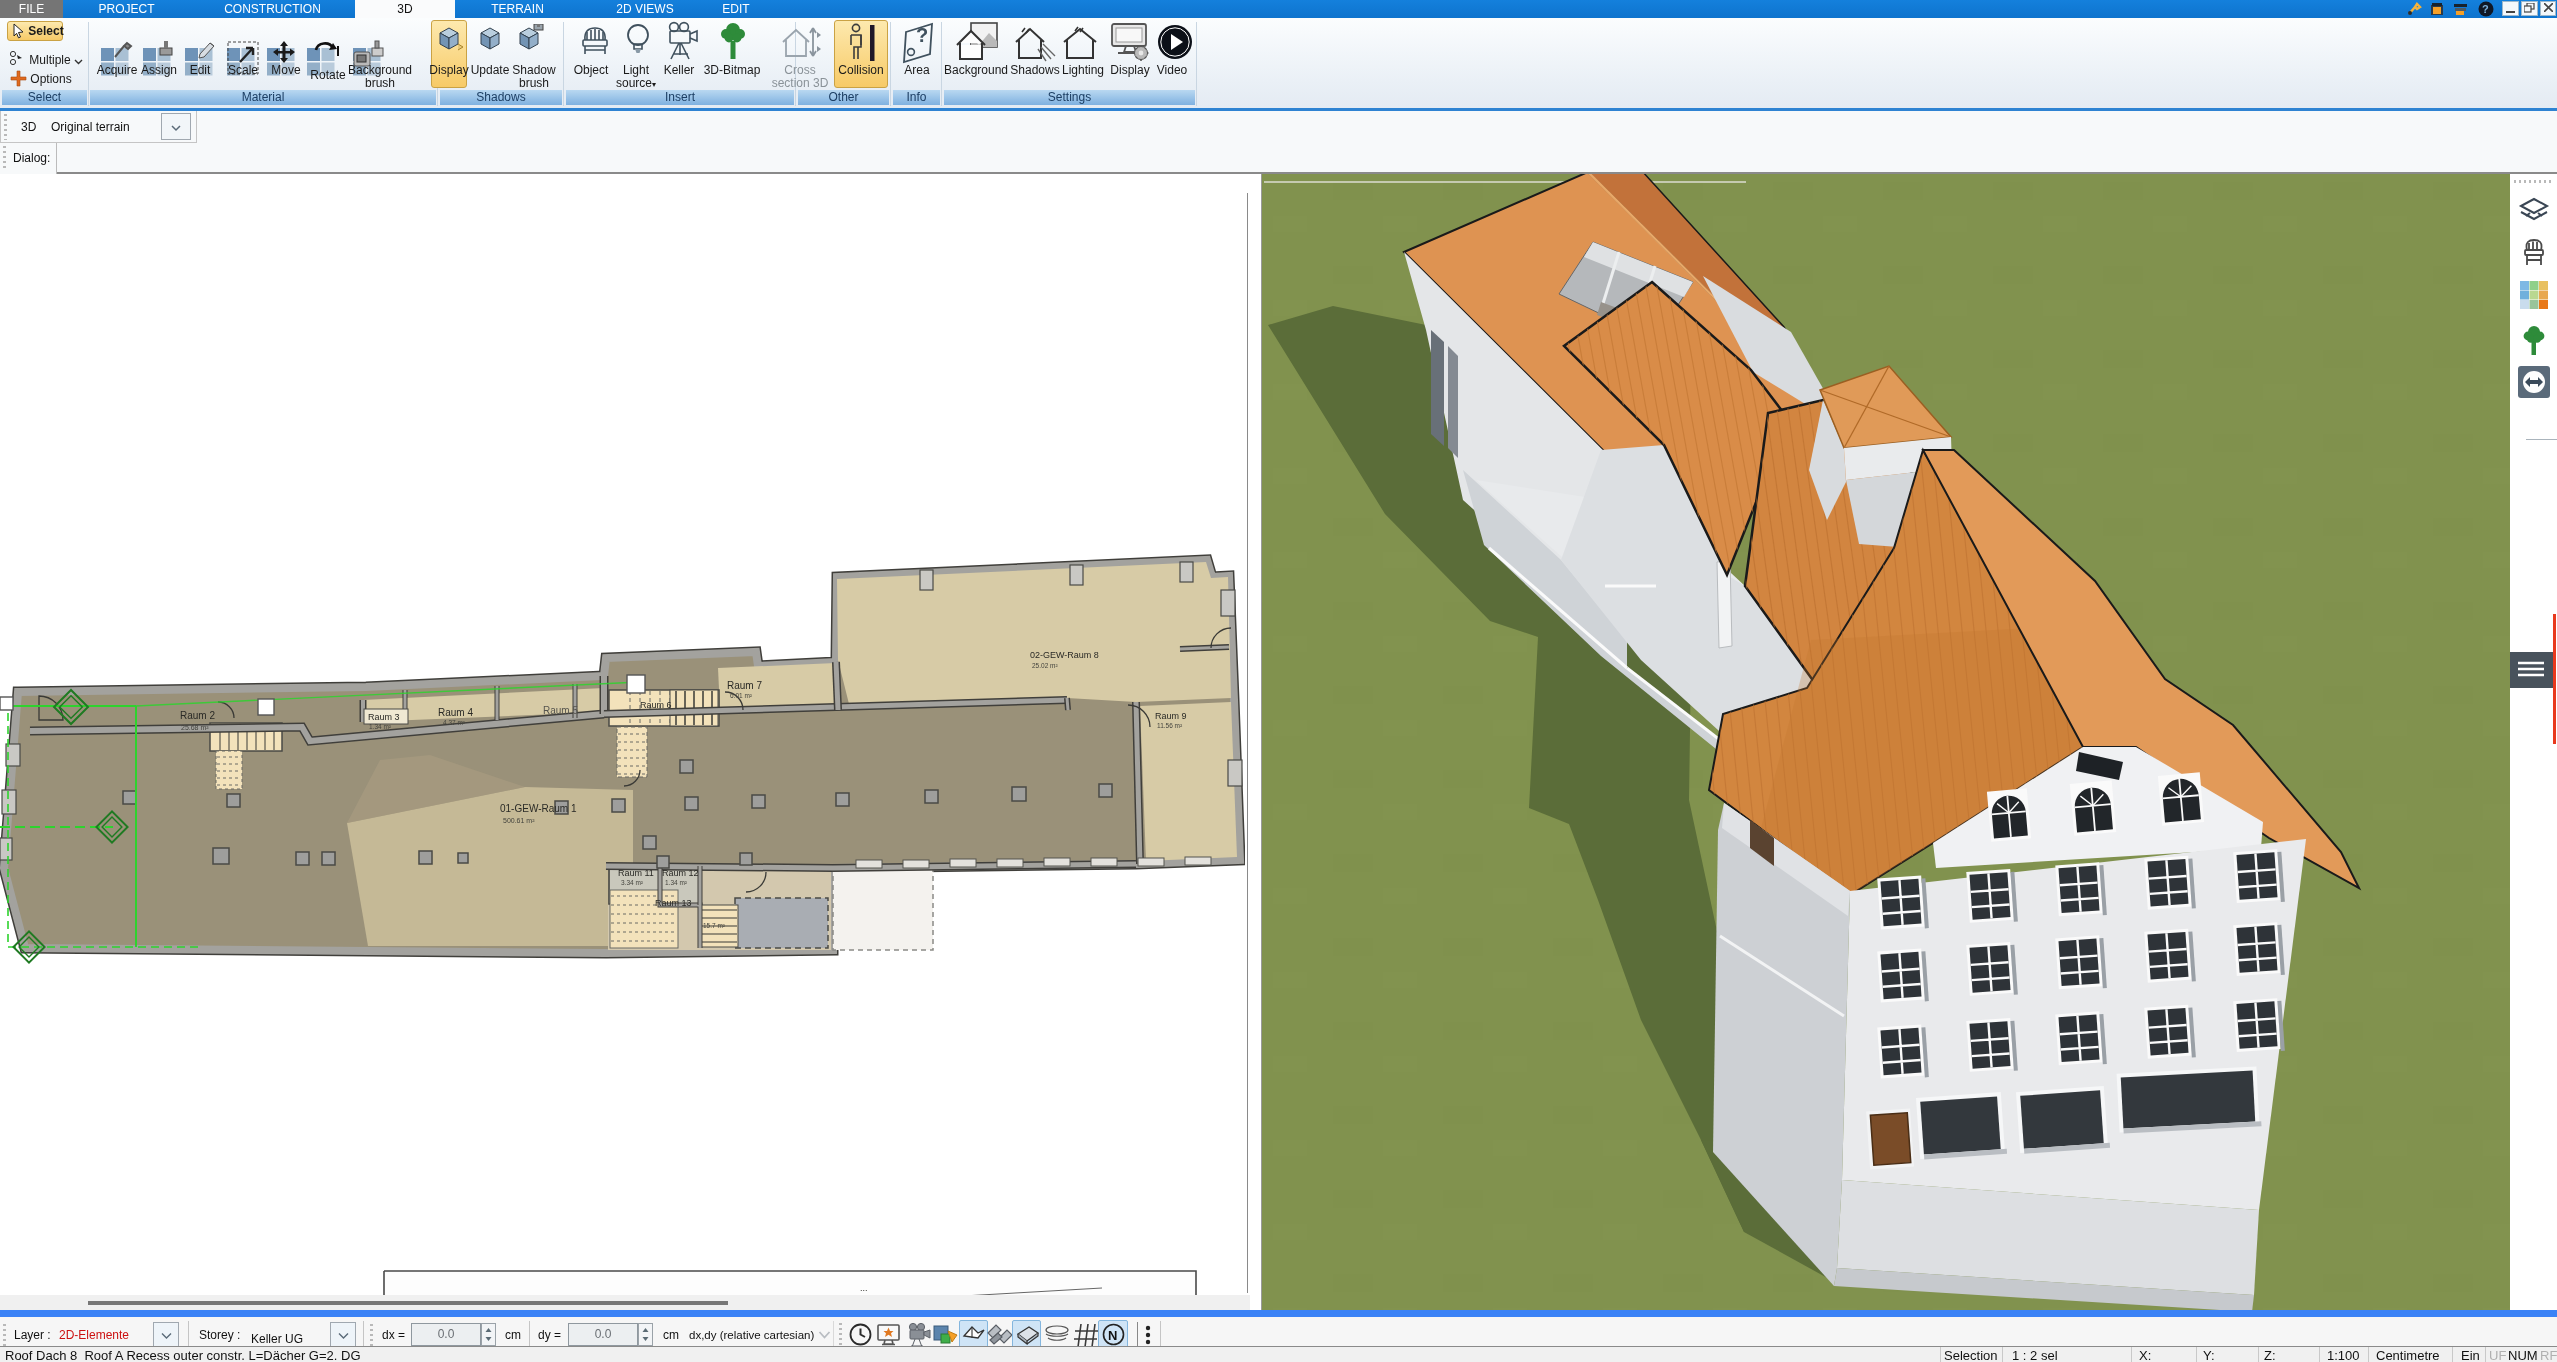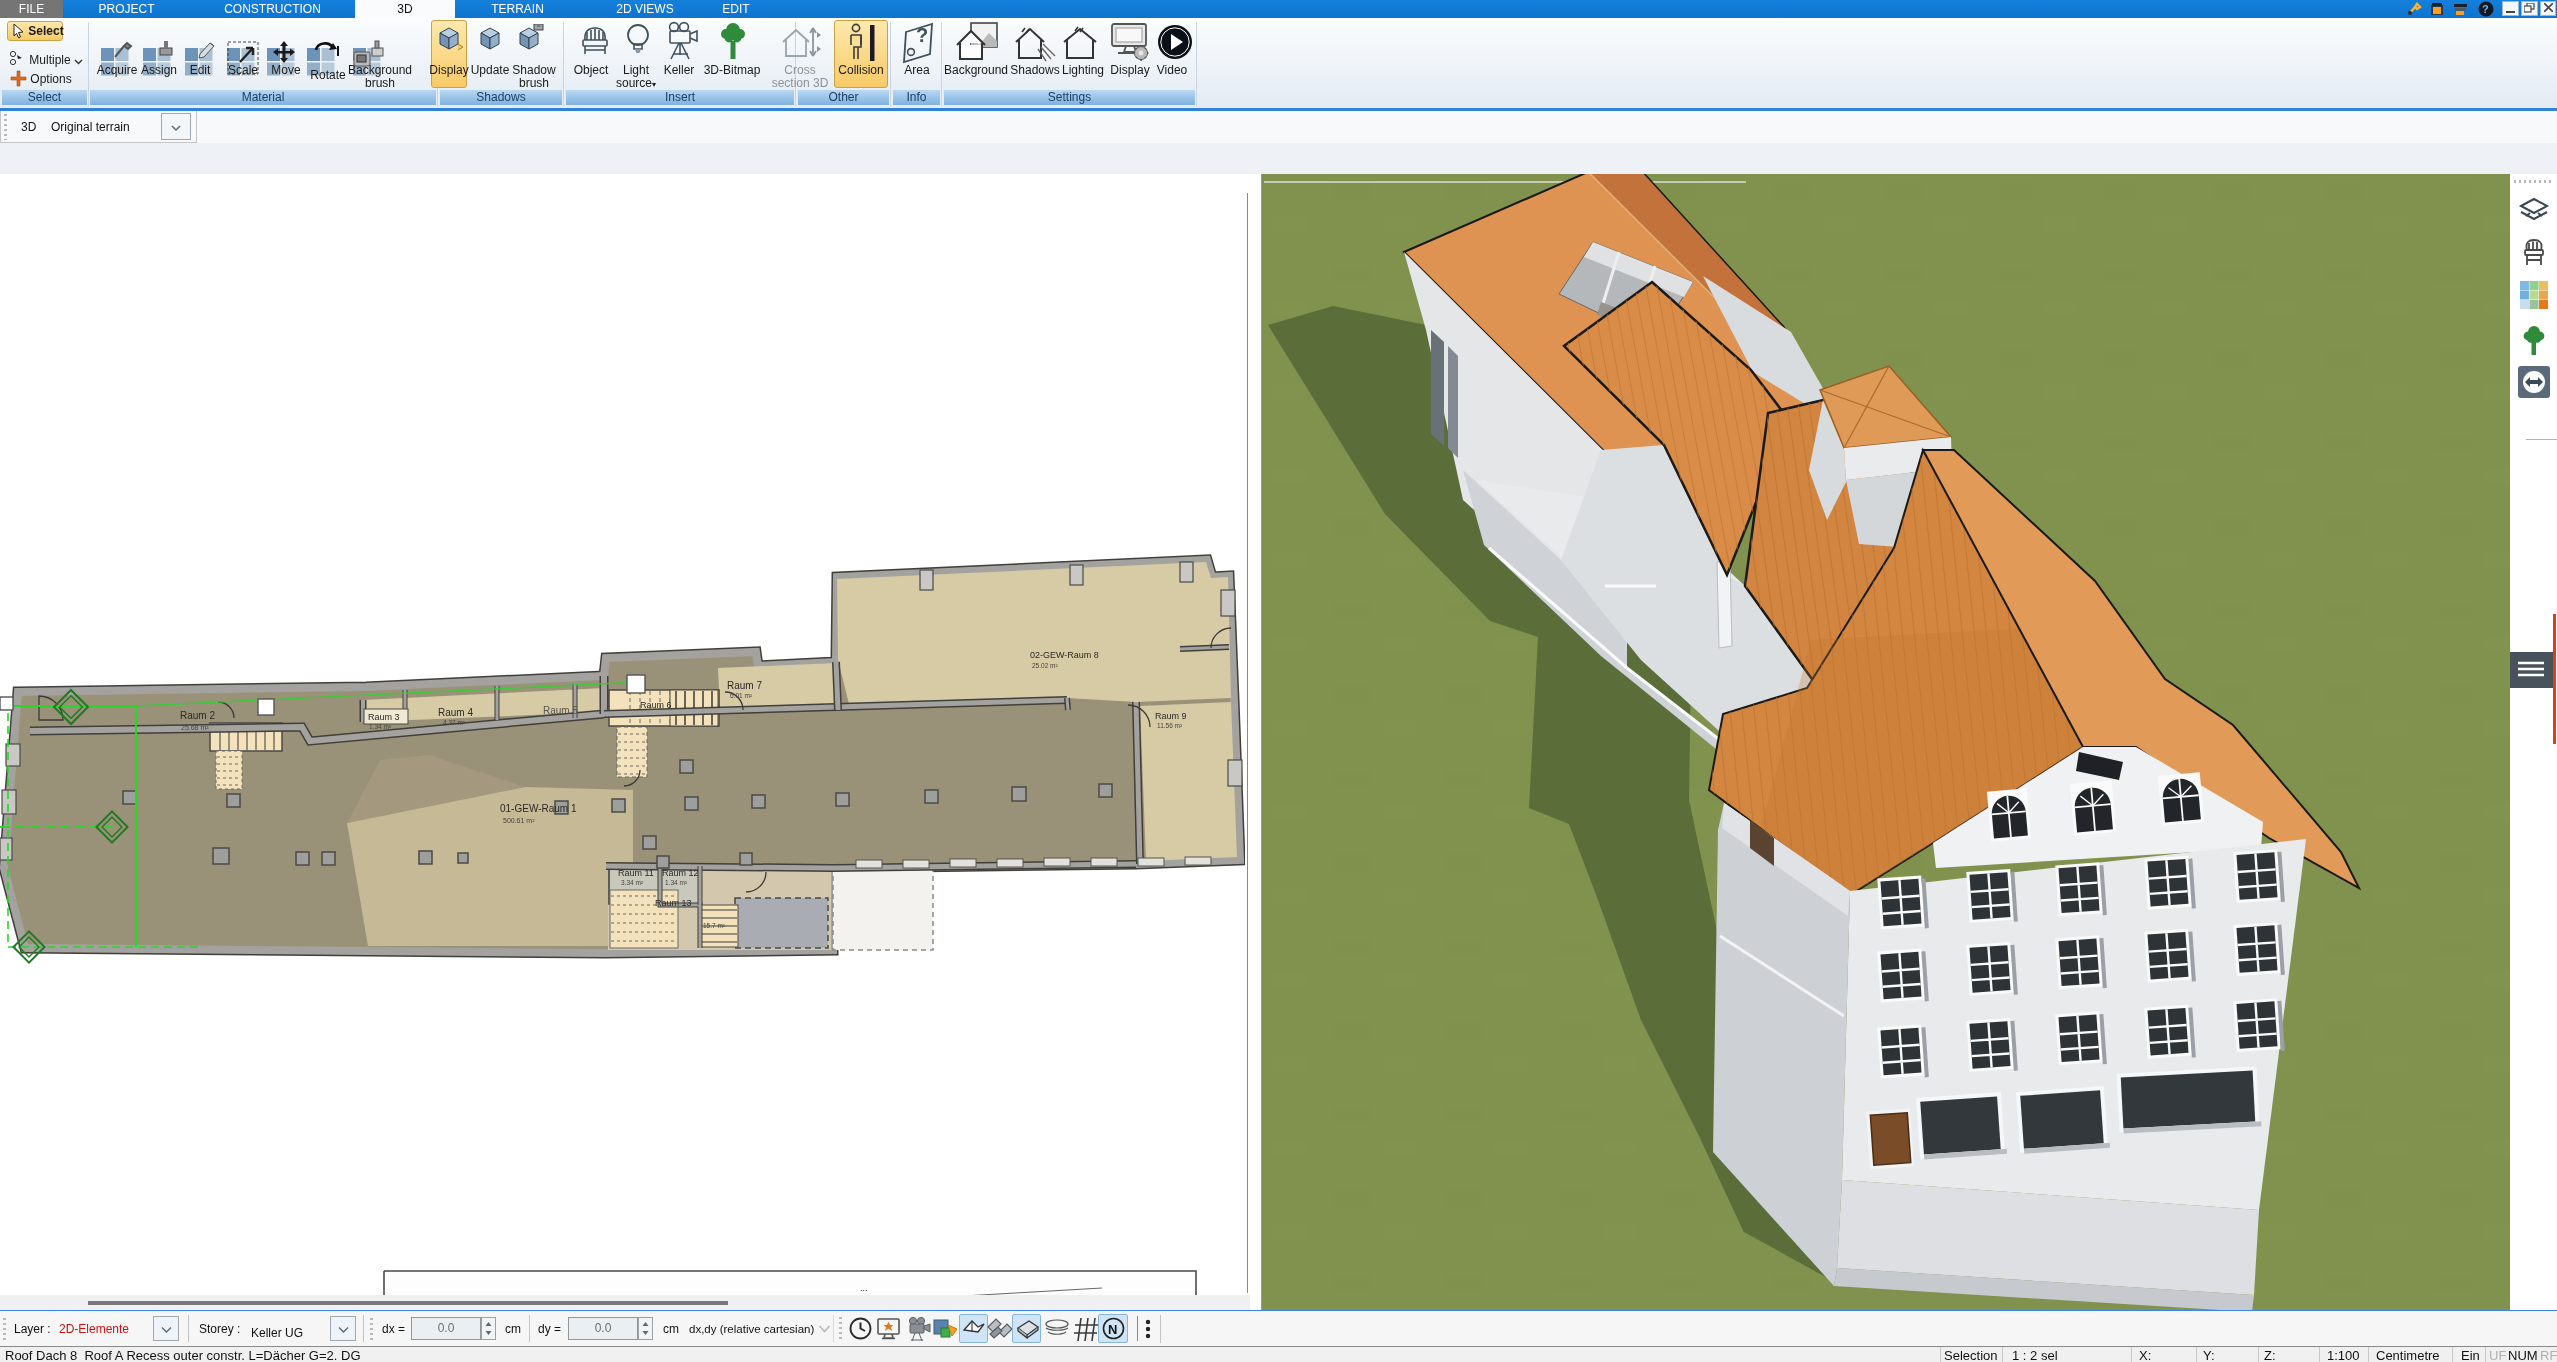--- a/index.html
+++ b/index.html
@@ -27,21 +27,21 @@
 .combo{position:absolute;border:1px solid #a0a8b0;background:#fdfdfd}
 
 #work{position:absolute;left:0;top:174px;width:2557px;height:1136px;background:#fff}
 #leftpane{position:absolute;left:0;top:2px;width:1245px;height:1120px;background:#fff;overflow:hidden}
 #vline{position:absolute;left:1247px;top:19px;width:1px;height:1100px;background:#8a8a8a}
 #hscroll{position:absolute;left:0;top:1121px;width:1250px;height:15px;background:#f0f0f0}
 #hthumb{position:absolute;left:88px;top:6px;width:640px;height:4px;background:#777}
 #pane3d{position:absolute;left:1261px;top:0px;width:1249px;height:1139px;background:#d4d0c8;border-left:1px solid #9a9a9a;border-right:1px solid #b9b9b9;border-bottom:1px solid #9a9a9a}
 #sidebar{position:absolute;left:2510px;top:0;width:47px;height:1146px;background:#fff}
 
-#btb{position:absolute;left:0;top:1310px;width:2557px;height:36px;background:#f6f6f6;border-top:1px solid #3b82f6}
+#btb{position:absolute;left:0;top:1310px;width:2557px;height:36px;background:#f6f6f6;border-top:7px solid #3b82f6}
 #statusbar{position:absolute;left:0;top:1346px;width:2557px;height:16px;background:#f0f0f0;border-top:1px solid #8a8a8a;font-size:13px;color:#111}
 .num{background:#eceff1;border:1px solid #8f989f;color:#6a6f74;font-size:12px;text-align:center}
 .hlbox{position:absolute;background:#cfe4f6;border:1px solid #84b6de;border-radius:2px}
 </style></head>
 <body>
 <div id="app">
 <div id="titlebar">
   <div class="tab" id="tabfile">FILE</div>
   <div class="tab" style="left:63px;width:127px">PROJECT</div>
   <div class="tab" style="left:190px;width:165px">CONSTRUCTION</div>
@@ -303,20 +303,26 @@
 <div id="tb1">
   <div id="tb1box">
     <div class="grip" style="left:3px;top:3px;height:26px"></div>
     <div class="lbl12" style="left:20px;top:9px">3D</div>
     <div class="lbl12" style="left:50px;top:9px">Original terrain</div>
     <div class="combo" style="left:160px;top:2px;width:30px;height:27px;background:#f2f6f9">
       <svg style="position:absolute;left:8px;top:8px" width="12" height="12" viewBox="0 0 12 12">
             <path d="M2 4 L6 8 L10 4" stroke="#5a6a78" stroke-width="1.5" fill="none"></path>
           </svg>
     </div>
+  </div>
+</div>
+<div id="tb2">
+  <div id="tb2box">
+    <div class="grip" style="left:3px;top:3px;height:25px"></div>
+    <div class="lbl12" style="left:13px;top:8px">Dialog:</div>
   </div>
 </div>
 <div id="work">
   <div id="leftpane"><svg width="1245" height="1120" viewBox="0 176 1245 1120">
 <polygon points="18,692 366,687 604,676 606,658 756,652 758,666 836,662 837,577 1207,560 1212,577 1229,576 1234,700 1240,860 1136,864 833,868 833,950 606,953 25,948 4,868" fill="#9a9179" stroke="#403f3b" stroke-width="11"></polygon>
 <polygon points="18,692 366,687 604,676 606,658 756,652 758,666 836,662 837,577 1207,560 1212,577 1229,576 1234,700 1240,860 1136,864 833,868 833,950 606,953 25,948 4,868" fill="#9a9179" stroke="#a3a29e" stroke-width="8"></polygon>
 <polygon points="837,579 1206,562 1211,578 1228,577 1231,698 1136,702 1067,698 874,705 850,708 838,660" fill="#d7cba6"></polygon>
 <polygon points="1140,706 1231,702 1237,857 1146,861" fill="#d7cba6"></polygon>
 <polygon points="363,700 604,688 604,712 363,722" fill="#d7cba6"></polygon>
 <polygon points="718,668 836,663 837,706 720,710" fill="#d7cba6"></polygon>

